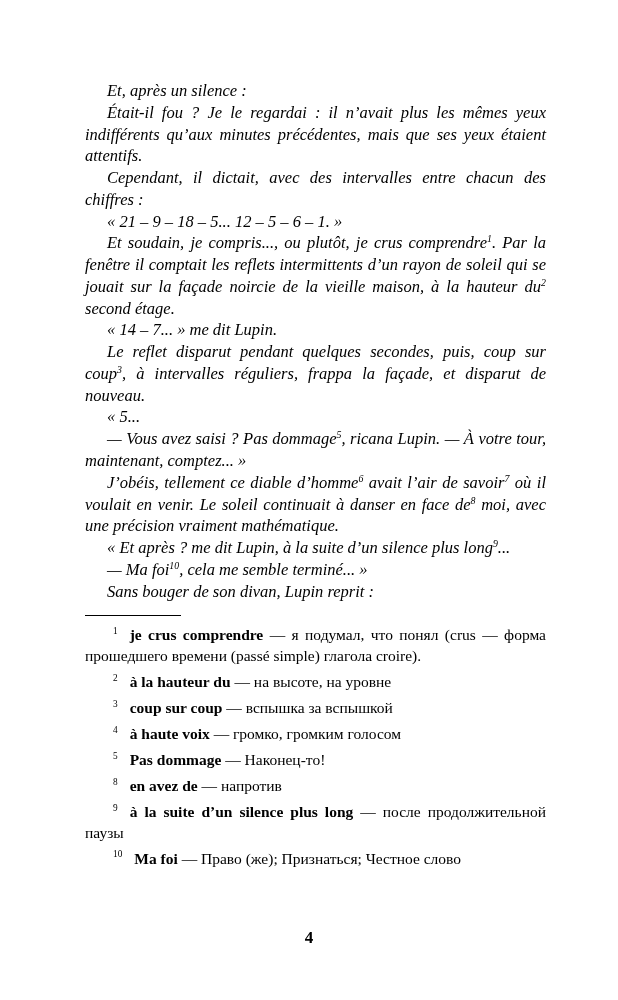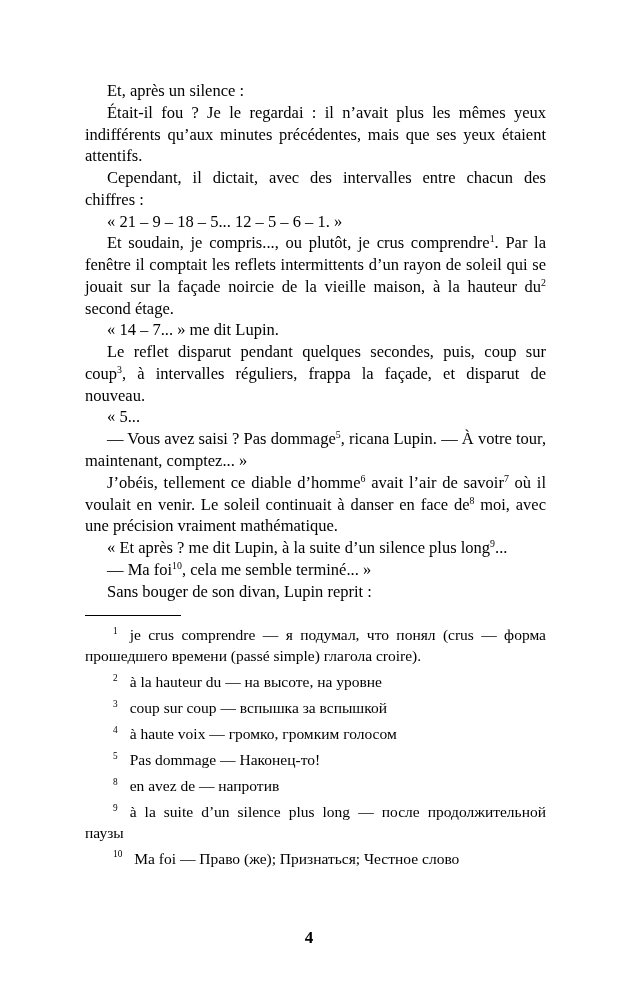--- a/index.html
+++ b/index.html
@@ -17,20 +17,21 @@
     box-sizing: border-box;
     padding: 80px 72px 0 85px;
     overflow: hidden;
   }
   .body-text p.para {
     margin: 0;
     font-size: 16.5px;
     line-height: 1.32;
     text-align: justify;
     text-indent: 22px;
+    font-style: italic;
   }
   sup.fn-ref, sup.fn-num {
     font-size: 0.6em;
     line-height: 0;
     vertical-align: super;
   }
   .footnote-rule {
     border: none;
     border-top: 1px solid #000000;
     width: 96px;
@@ -40,21 +41,21 @@
     margin: 0 0 6px 0;
     font-size: 15.5px;
     line-height: 1.3;
     text-align: justify;
     text-indent: 28px;
   }
   .footnotes sup.fn-num {
     margin-right: 12px;
   }
   .footnotes b.fn-term {
-    font-weight: normal;
+    font-weight: bold;
   }
   .page-number {
     position: absolute;
     left: 0;
     right: 0;
     bottom: 52px;
     text-align: center;
     font-size: 17px;
     font-weight: bold;
     font-family: "Liberation Serif", "DejaVu Serif", serif;

